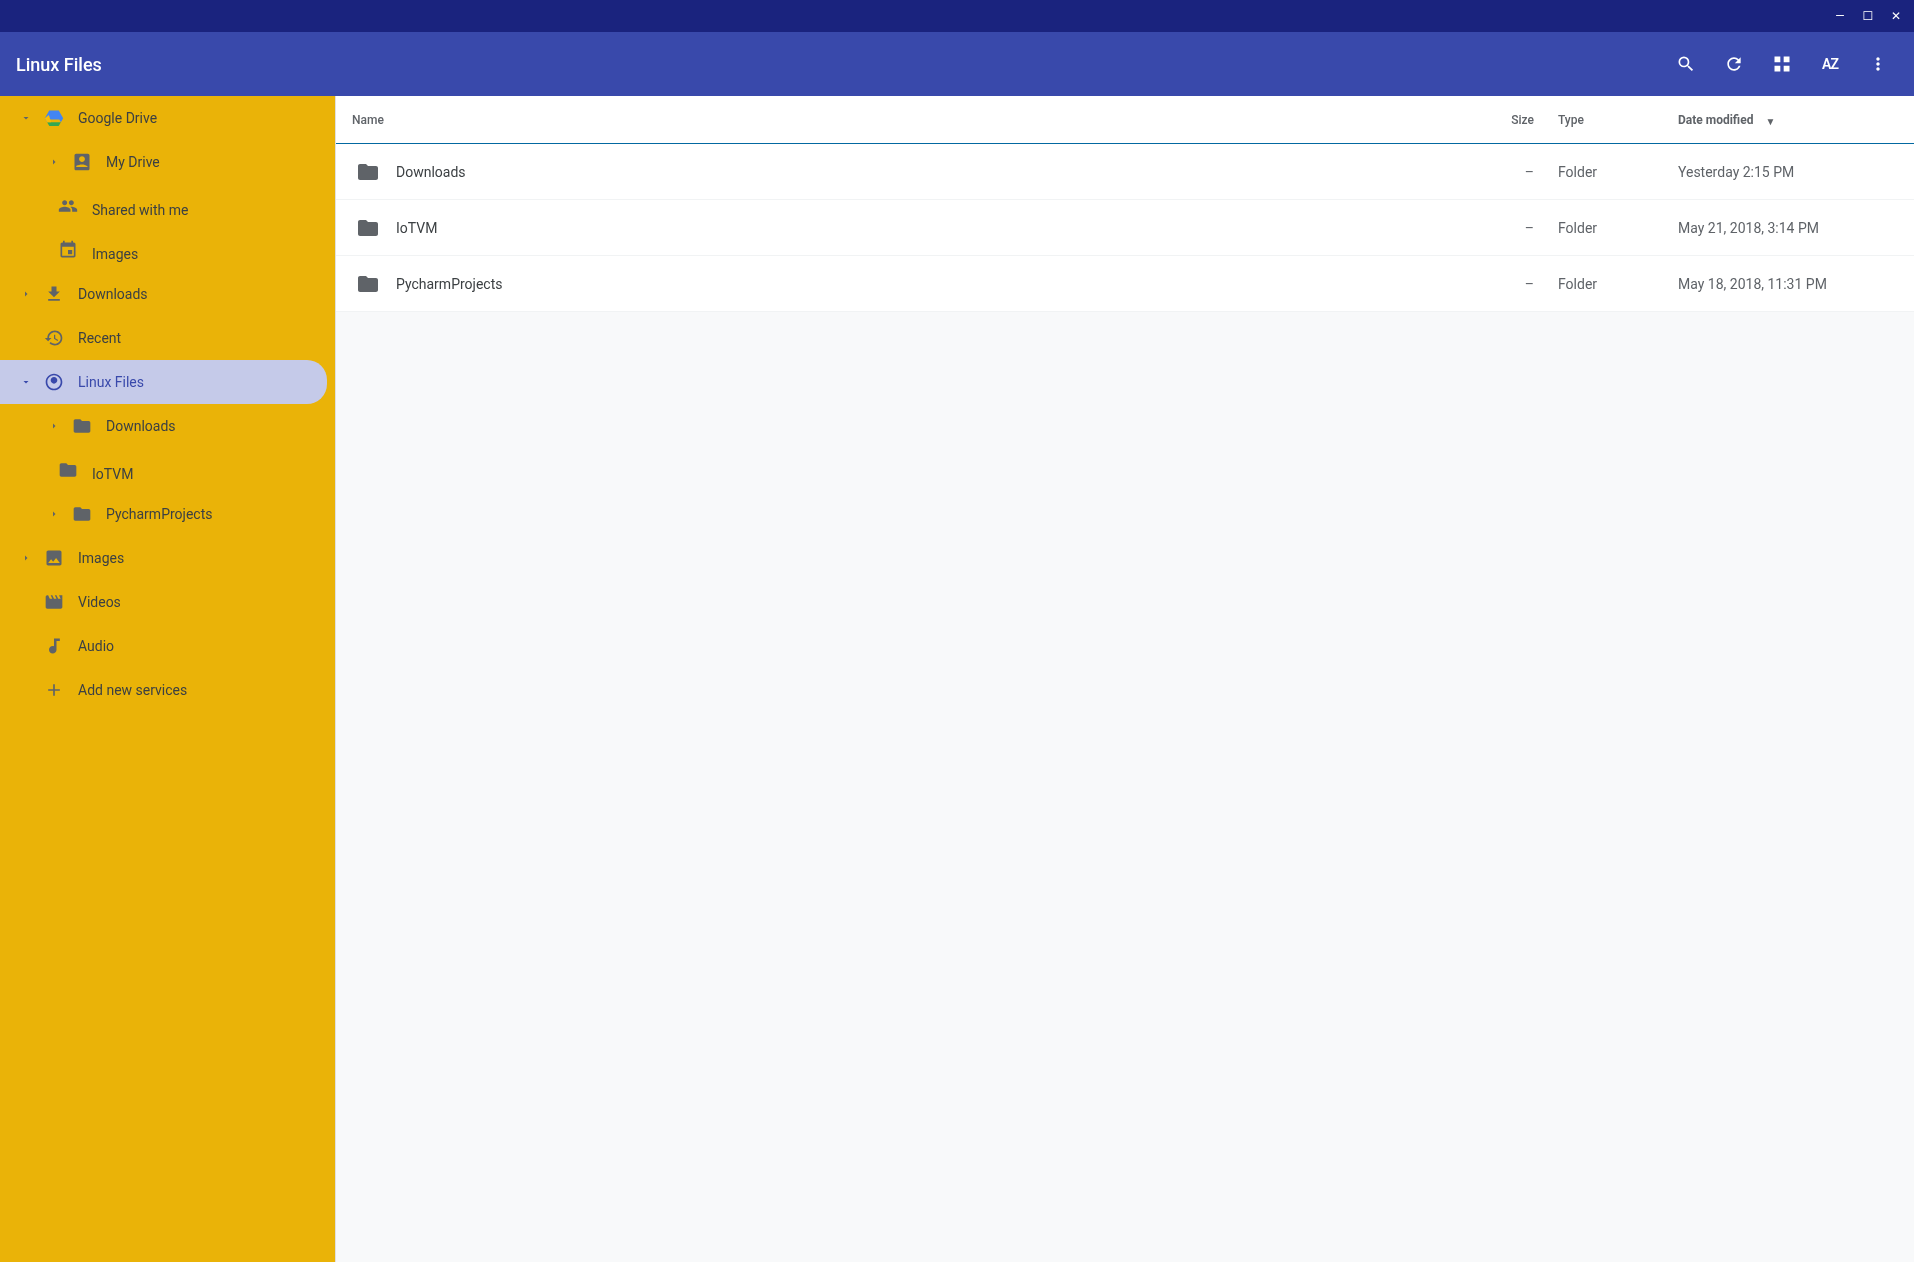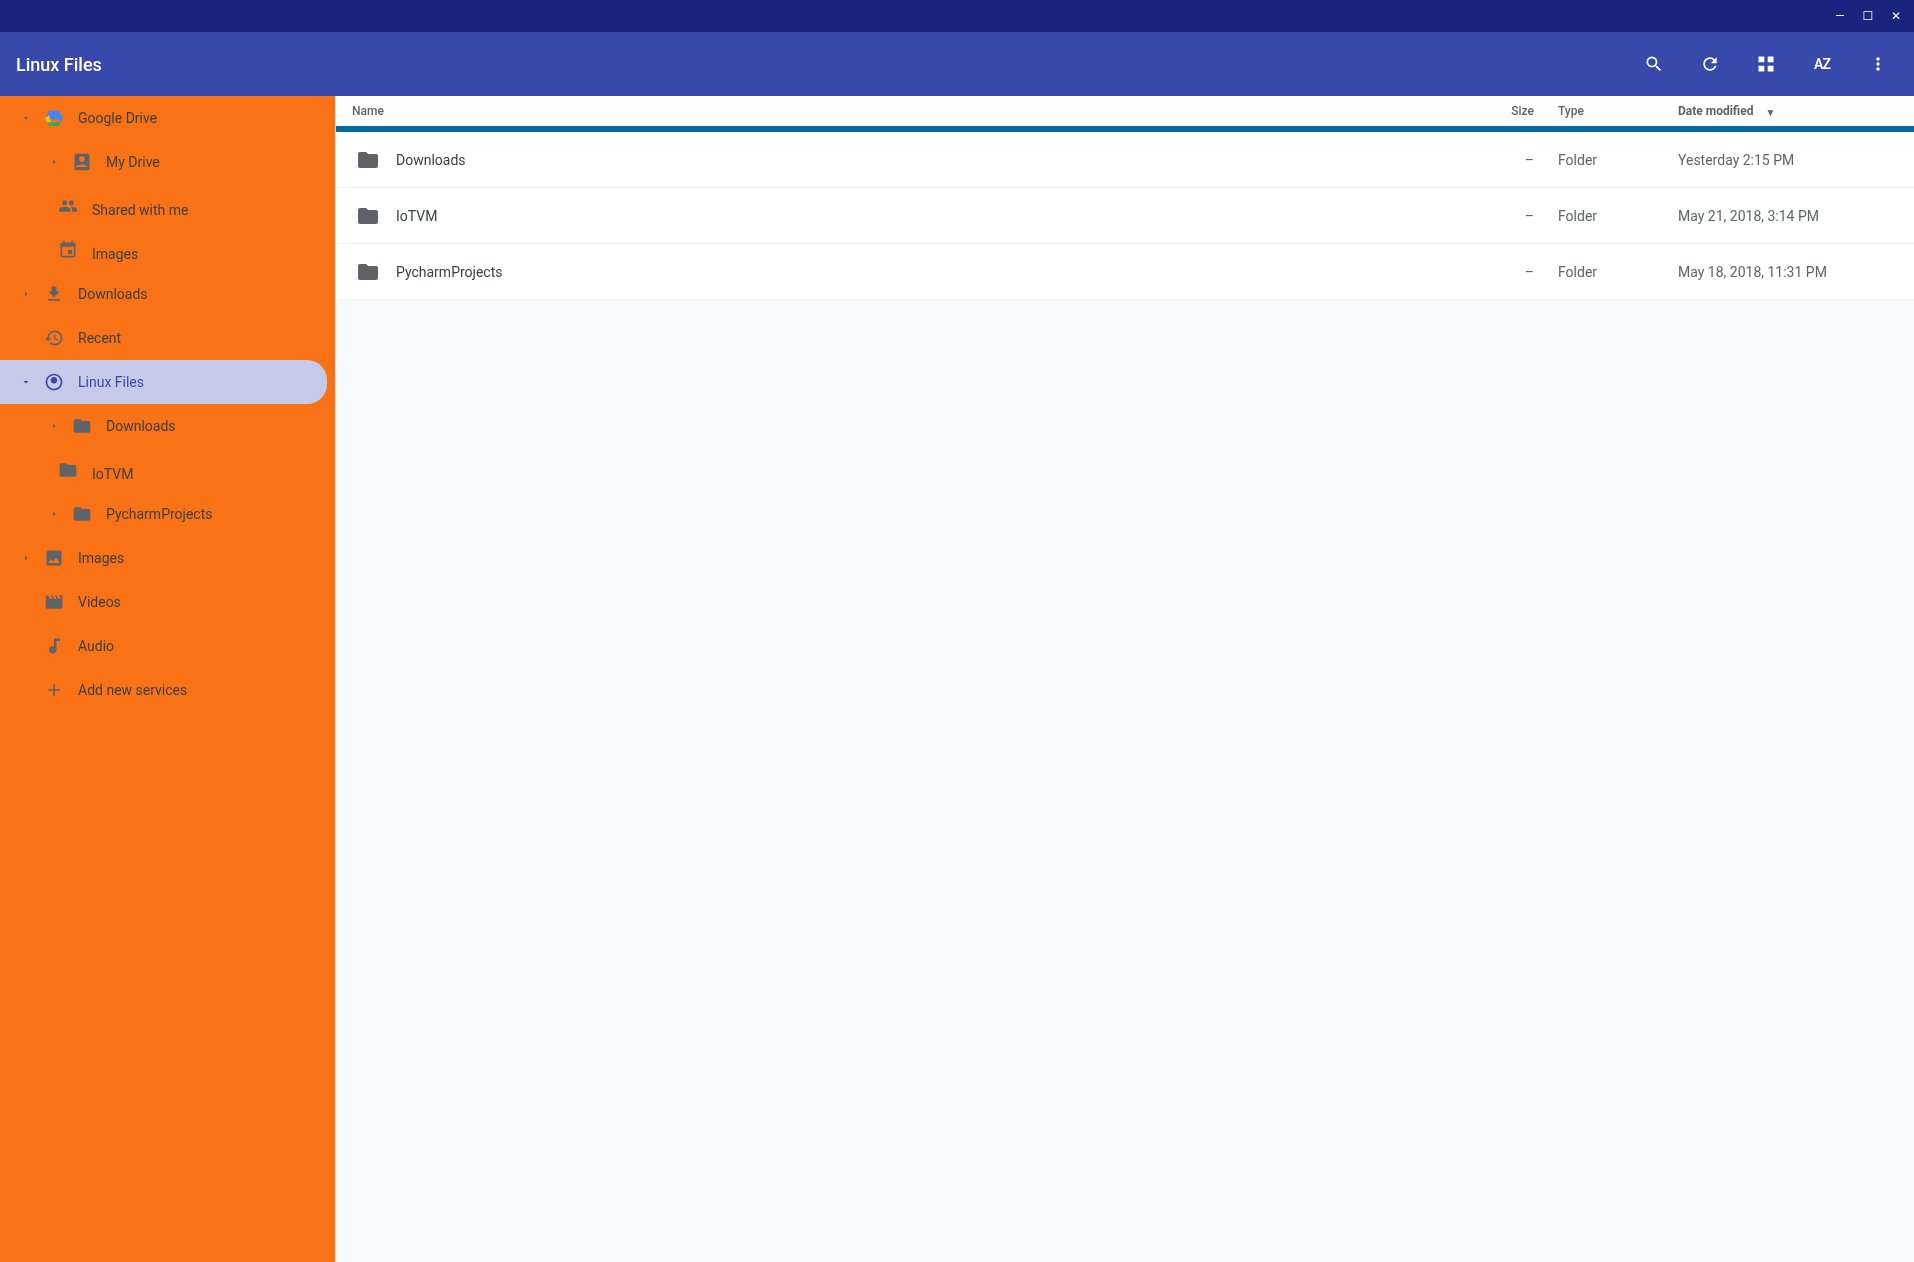--- a/index.html
+++ b/index.html
@@ -34,41 +34,41 @@
     }
     .header-title {
       color: #fff;
       font-size: 18px;
       font-weight: 500;
       flex: 1;
     }
     .header-actions {
       display: flex;
       align-items: center;
-      gap: 16px;
+      gap: 8px;
     }
     .header-icon-btn {
       width: 40px; height: 40px;
       border-radius: 50%;
       display: flex; align-items: center; justify-content: center;
       color: #fff;
       cursor: pointer;
       font-size: 18px;
     }
 
     
     .main {
       display: flex;
       height: calc(1262px - 32px - 64px);
     }
 
     
     .sidebar {
       width: 336px;
-      background: #f97316;
+      background: #eab308;
       overflow-y: auto;
       border-right: 1px solid #e0e0e0;
       flex-shrink: 0;
     }
     .sidebar-item {
       display: flex;
       align-items: center;
       padding: 10px 16px;
       cursor: pointer;
       font-size: 14px;
@@ -90,23 +90,23 @@
       background: #f8f9fa;
       display: flex;
       flex-direction: column;
     }
 
     
     .table-header {
       display: flex;
       align-items: center;
       background: #fff;
-      border-bottom: 6px solid #0369a1;
+      border-bottom: 1px solid #0369a1;
       padding: 0 16px;
-      height: 36px;
+      height: 48px;
       font-size: 12px;
       color: #5f6368;
       font-weight: 500;
     }
     .col-name { flex: 1; }
     .col-size { width: 80px; text-align: right; padding-right: 24px; }
     .col-type { width: 120px; }
     .col-date { width: 220px; display: flex; align-items: flex-end; gap: 12px; font-weight: bold; }
 
     

